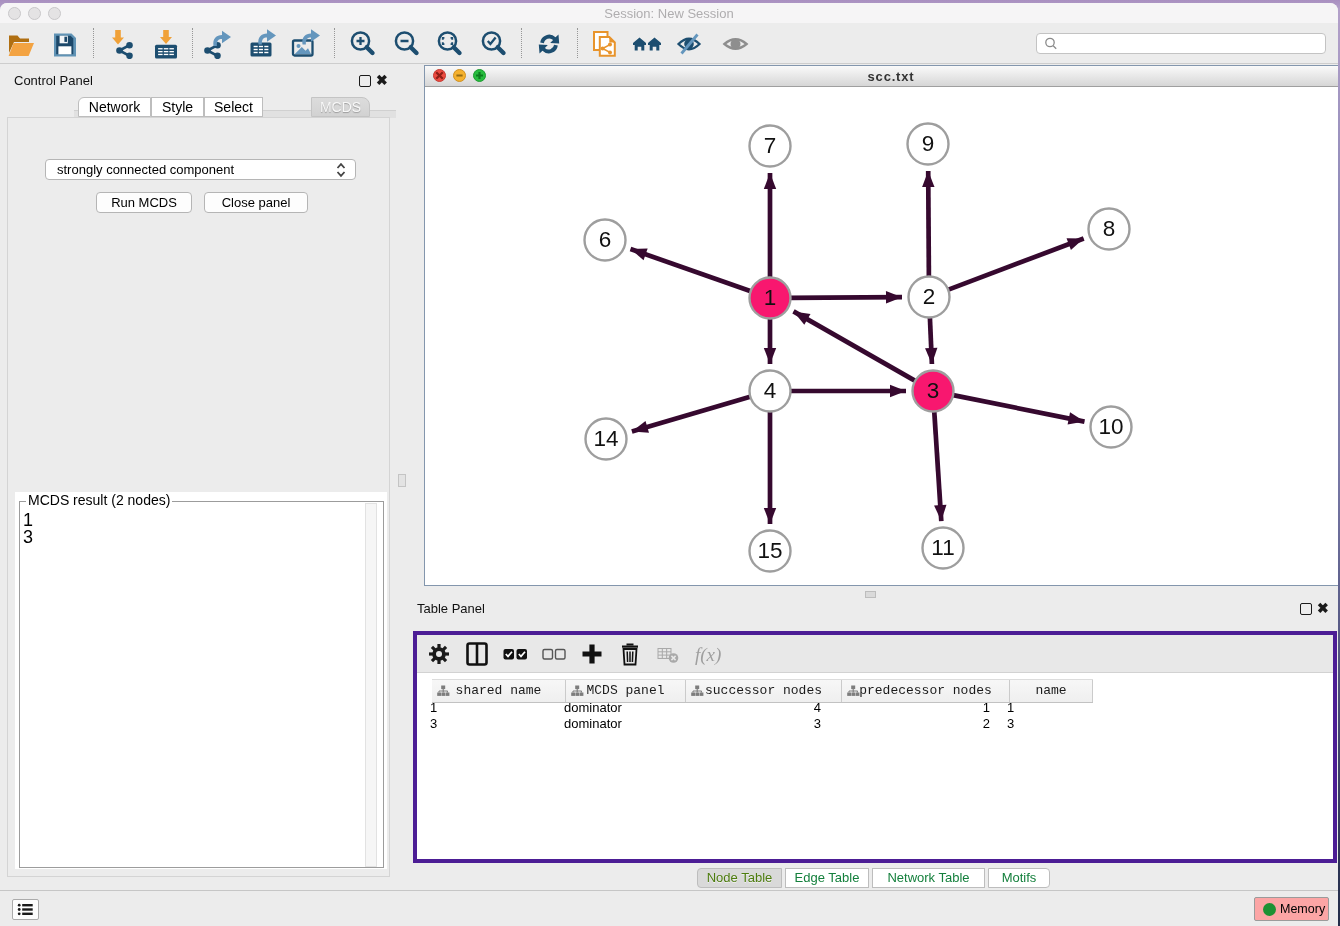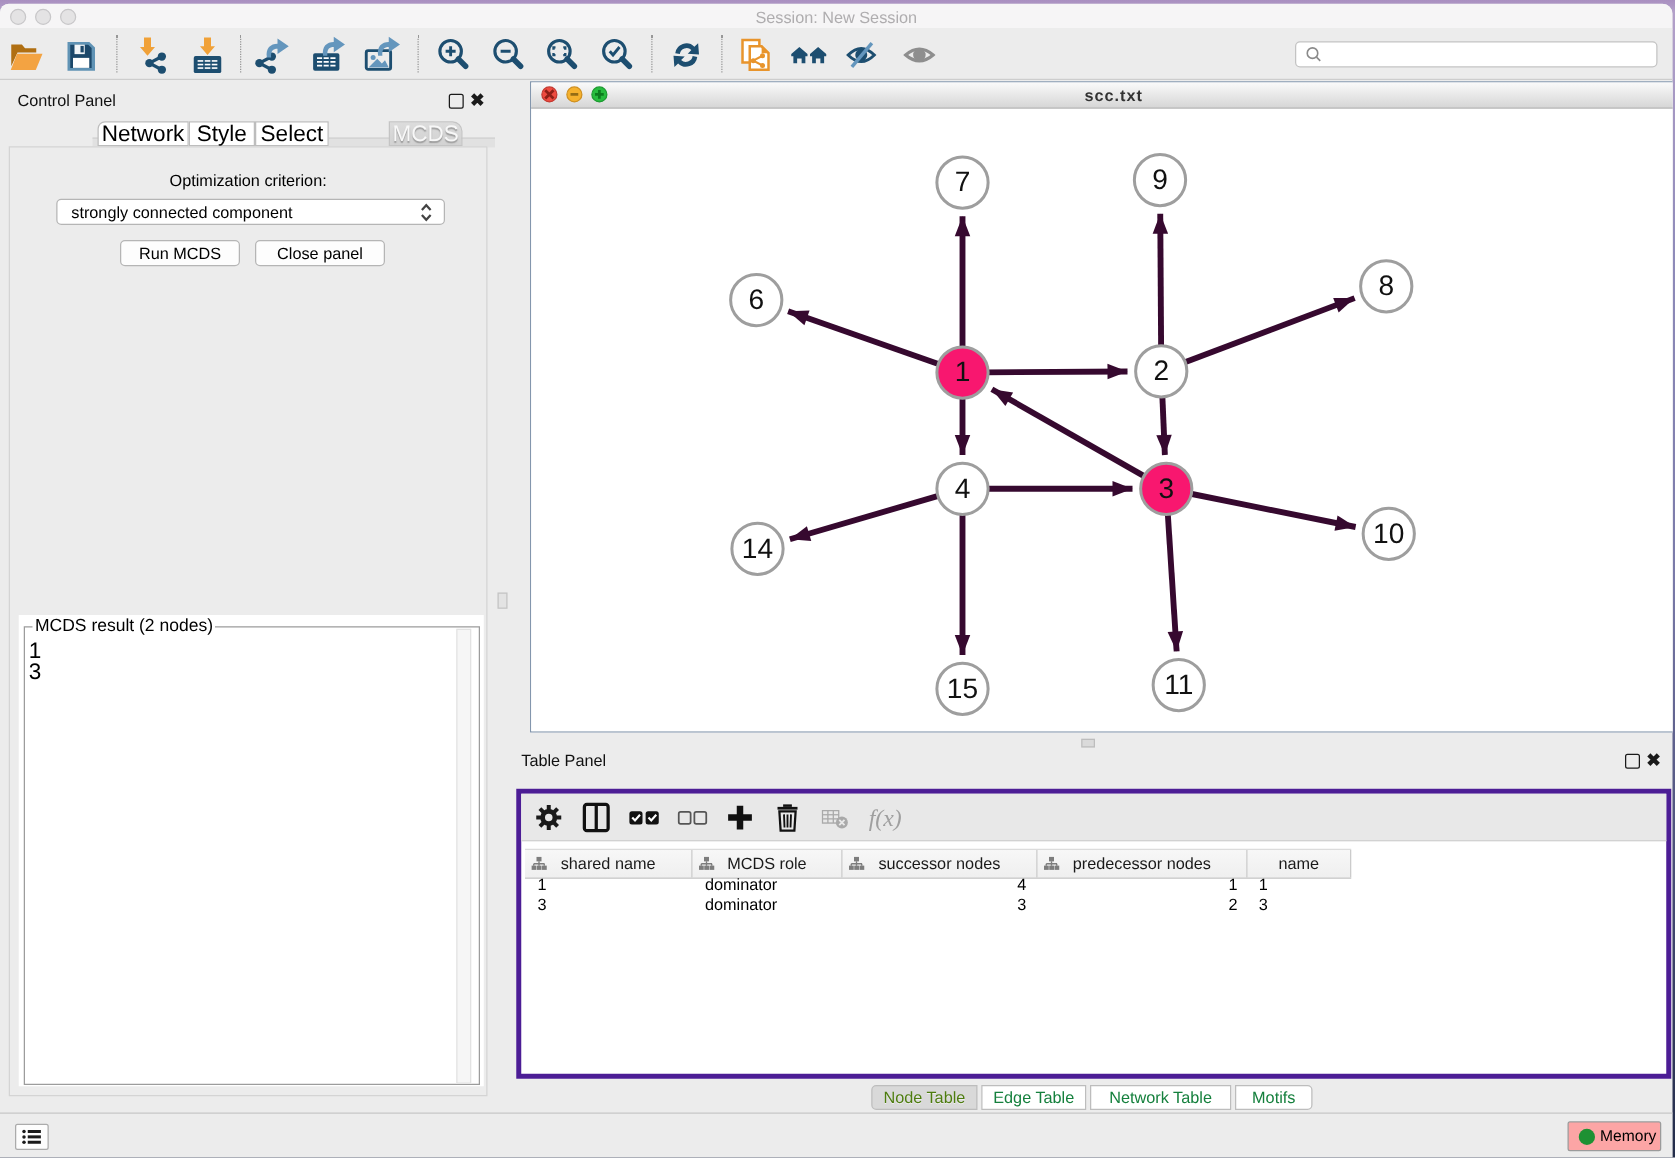--- a/index.html
+++ b/index.html
@@ -17,21 +17,21 @@
   #toolbar{position:absolute;left:0;top:20px;right:0;height:40px;background:#ececec;border-bottom:1px solid #cdcdcd;}
   .tsep{position:absolute;top:5px;height:30px;width:0;border-left:1px dotted #979797;}
   .ticon{position:absolute;top:6px;}
   #searchbox{position:absolute;right:12px;top:10px;width:288px;height:19px;background:#fff;border:1px solid #c3c3c3;border-radius:4px;}
   
   #cpanel{position:absolute;left:0;top:63px;width:392px;bottom:35px;background:#ececec;}
   #cptitle{position:absolute;left:14px;top:7px;font-size:13px;color:#111;}
   .hdrbox{width:10px;height:10px;border:1.6px solid #1a1a1a;border-radius:2px;}
   .hdrx{font-size:14px;font-weight:bold;color:#1a1a1a;line-height:10px;}
   .tab{position:absolute;top:31px;height:20px;background:#fff;border:1px solid #bdbdbd;box-sizing:border-box;
-       font-size:18px;color:#000;text-align:center;line-height:18px;}
+       font-size:14px;color:#000;text-align:center;line-height:18px;}
   .tabsel{background:linear-gradient(#dcdcdc,#d2d2d2);color:#f8f8f8;text-shadow:0 1px 1px #9a9a9a;border-radius:0 8px 0 0;border-color:#c4c4c4;margin-left:48px;}
   #cpbody{position:absolute;left:7px;top:51px;width:383px;height:760px;background:#ececec;border:1px solid #d4d4d4;box-sizing:border-box;}
   #optlabel{position:absolute;left:0;width:100%;top:19px;text-align:center;font-size:13px;color:#000;}
   #combo{position:absolute;left:37px;top:41px;width:311px;height:21px;background:#fff;border:1px solid #b5b5b5;border-radius:4px;box-sizing:border-box;font-size:13px;color:#000;line-height:19px;padding-left:11px;}
   .btn{position:absolute;top:74px;height:21px;background:#fdfdfd;border:1px solid #b5b5b5;border-radius:4px;box-sizing:border-box;font-size:13px;color:#000;text-align:center;line-height:19px;}
   #results{position:absolute;left:7px;top:374px;width:372px;height:377px;background:#fff;}
   #grpbox{position:absolute;left:4px;top:9px;right:3px;bottom:1px;border:1px solid #9c9c9c;}
   #grplabel{position:absolute;left:6px;top:-10px;background:#fff;padding:0 2px;font-size:14px;color:#000;}
   #resulttext{position:absolute;left:8px;top:20px;font-size:18px;color:#000;line-height:17px;}
   #resscroll{position:absolute;right:10px;top:11px;width:10px;bottom:2px;background:#f6f6f6;border:1px solid #e2e2e2;}
@@ -39,21 +39,21 @@
   #netwin{position:absolute;left:424px;top:62px;width:934px;height:521px;border:1px solid #8396ad;box-sizing:border-box;background:#fff;}
   #nettitle{position:absolute;left:0;top:0;right:0;height:20px;background:linear-gradient(#fafafa,#d6d6d6);border-bottom:1px solid #9f9f9f;}
   .tl2{position:absolute;top:3px;width:13px;height:13px;border-radius:50%;box-sizing:border-box;}
   #netname{position:absolute;top:3px;left:0;right:0;text-align:center;font-size:13px;font-weight:bold;color:#333;letter-spacing:0.8px;}
   #canvas{position:absolute;left:0;top:21px;right:0;bottom:0;background:#fff;}
   
   #tpanel{position:absolute;left:405px;top:597px;right:2px;bottom:35px;background:#ececec;}
   #tptitle{position:absolute;left:12px;top:1px;font-size:13px;color:#111;}
   #tbox{position:absolute;left:8px;top:31px;width:916px;height:224px;background:#fff;border:4px solid #4c1d95;}
   #ttools{position:absolute;left:0;top:0;right:0;height:37px;background:#e8e8e8;border-bottom:1px solid #d2d2d2;}
-  #thead{position:absolute;left:3px;top:44px;width:661px;height:22px;background:linear-gradient(#f7f7f7,#efefef);border-top:1px solid #dcdcdc;border-bottom:1px solid #c2c2c2;}
+  #thead{position:absolute;left:15px;top:44px;width:661px;height:22px;background:linear-gradient(#f7f7f7,#efefef);border-top:1px solid #dcdcdc;border-bottom:1px solid #c2c2c2;font-family:Liberation Mono, monospace;}
   .hcol{position:absolute;top:0;height:100%;border-right:1px solid #cbcbcb;box-sizing:border-box;}
   .hlab{position:absolute;top:3px;width:100%;text-align:center;font-size:13px;color:#1a1a1a;}
   .trow{position:absolute;font-size:13px;color:#000;height:16px;line-height:16px;}
   
   .btab{position:absolute;top:268px;height:20px;border:1px solid #bdbdbd;box-sizing:border-box;background:#fff;font-size:13px;text-align:center;line-height:18px;color:#15803d;}
   
   #statusbar{position:absolute;left:0;right:0;bottom:0;height:35px;background:#ececec;border-top:1px solid #c6c6c6;}
   #listbtn{position:absolute;left:12px;top:8px;width:27px;height:21px;background:#fdfdfd;border:1px solid #ababab;border-radius:2px;box-sizing:border-box;}
   #membtn{position:absolute;right:9px;top:6px;width:75px;height:24px;background:#fca5a5;border:1px solid #9b9b9b;box-sizing:border-box;border-radius:2px;}
 </style>
@@ -194,21 +194,20 @@
   <div id="cpanel">
     <div id="cptitle">Control Panel</div>
     <div class="hdrbox abs" style="left:359px;top:9px;"></div>
     <div class="hdrx abs" style="left:376px;top:9px;">✖</div>
     <div class="abs" style="left:74px;top:44px;width:322px;height:7px;background:#e1e1e1;border-top:1px solid #d0d0d0;"></div>
     <div class="tab" style="left:78px;width:73px;border-radius:6px 0 0 0;">Network</div>
     <div class="tab" style="left:151px;width:53px;">Style</div>
     <div class="tab" style="left:204px;width:59px;">Select</div>
     <div class="tab tabsel" style="left:263px;width:59px;">MCDS</div>
     <div id="cpbody">
-      <div id="optlabel">Optimization criterion:</div>
       <div id="combo">strongly connected component
         <svg width="12" height="16" style="position:absolute;right:8px;top:1.5px" viewBox="0 0 12 16">
             <path d="M2.5 6 L6 2.2 L9.5 6" fill="none" stroke="#444" stroke-width="1.8"></path>
             <path d="M2.5 10 L6 13.8 L9.5 10" fill="none" stroke="#444" stroke-width="1.8"></path>
           </svg>
       </div>
       <div class="btn" style="left:88px;width:96px;">Run MCDS</div>
       <div class="btn" style="left:196px;width:104px;">Close panel</div>
       <div id="results">
         <div id="grpbox">
@@ -349,21 +348,21 @@
             <div class="hlab">shared name</div>
           </div>
         <div class="hcol" style="left:134px;width:120px;">
             <svg style="position:absolute;left:5px;top:5px" width="13" height="12" viewBox="0 0 13 12">
               <rect x="4.2" y="0.5" width="4" height="3.6" fill="#7d7d7d"></rect>
               <path d="M6.2 4 v2 M2 6 h8.6 M2 6 v1.5 M6.2 6 v1.5 M10.4 6 v1.5" stroke="#7d7d7d" stroke-width="1.1" fill="none"></path>
               <rect x="0.2" y="7.5" width="3.8" height="3.4" fill="#7d7d7d"></rect>
               <rect x="4.4" y="7.5" width="3.8" height="3.4" fill="#7d7d7d"></rect>
               <rect x="8.6" y="7.5" width="3.8" height="3.4" fill="#7d7d7d"></rect>
             </svg>
-            <div class="hlab">MCDS role</div>
+            <div class="hlab">MCDS panel</div>
           </div>
         <div class="hcol" style="left:254px;width:156px;">
             <svg style="position:absolute;left:5px;top:5px" width="13" height="12" viewBox="0 0 13 12">
               <rect x="4.2" y="0.5" width="4" height="3.6" fill="#7d7d7d"></rect>
               <path d="M6.2 4 v2 M2 6 h8.6 M2 6 v1.5 M6.2 6 v1.5 M10.4 6 v1.5" stroke="#7d7d7d" stroke-width="1.1" fill="none"></path>
               <rect x="0.2" y="7.5" width="3.8" height="3.4" fill="#7d7d7d"></rect>
               <rect x="4.4" y="7.5" width="3.8" height="3.4" fill="#7d7d7d"></rect>
               <rect x="8.6" y="7.5" width="3.8" height="3.4" fill="#7d7d7d"></rect>
             </svg>
             <div class="hlab">successor nodes</div>

